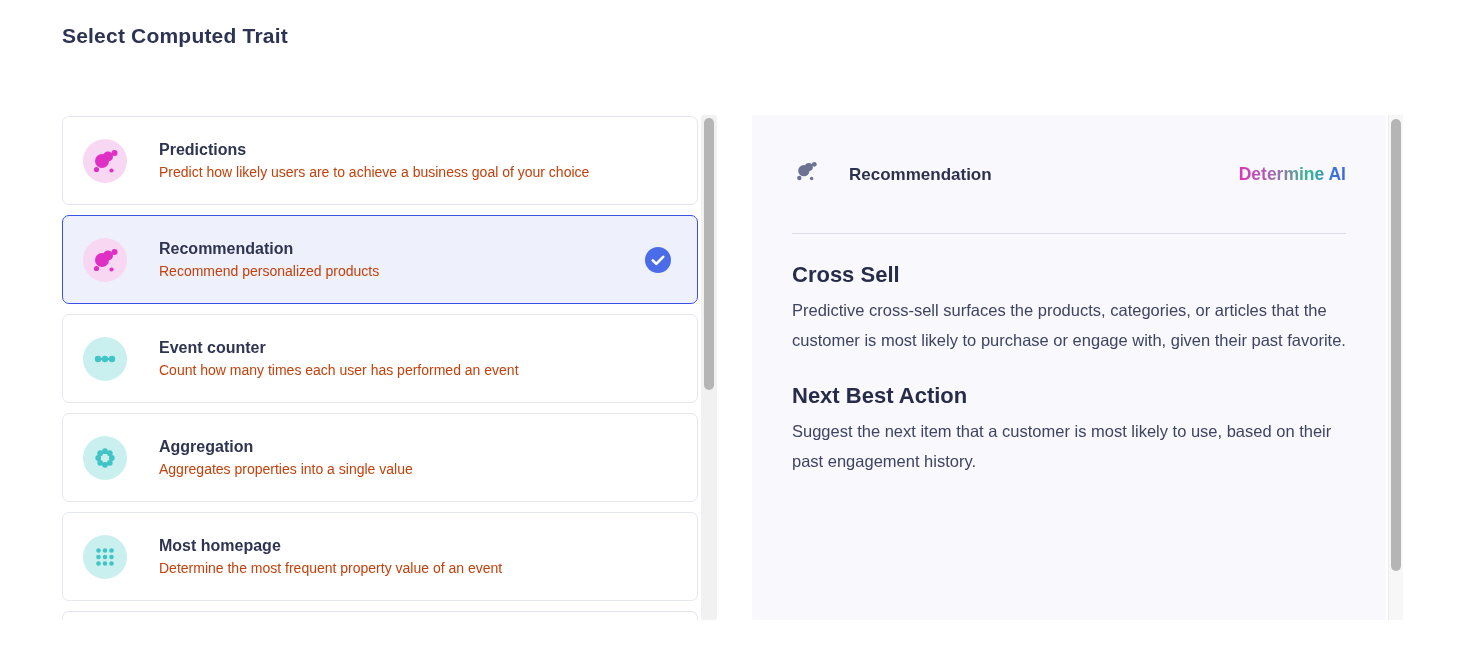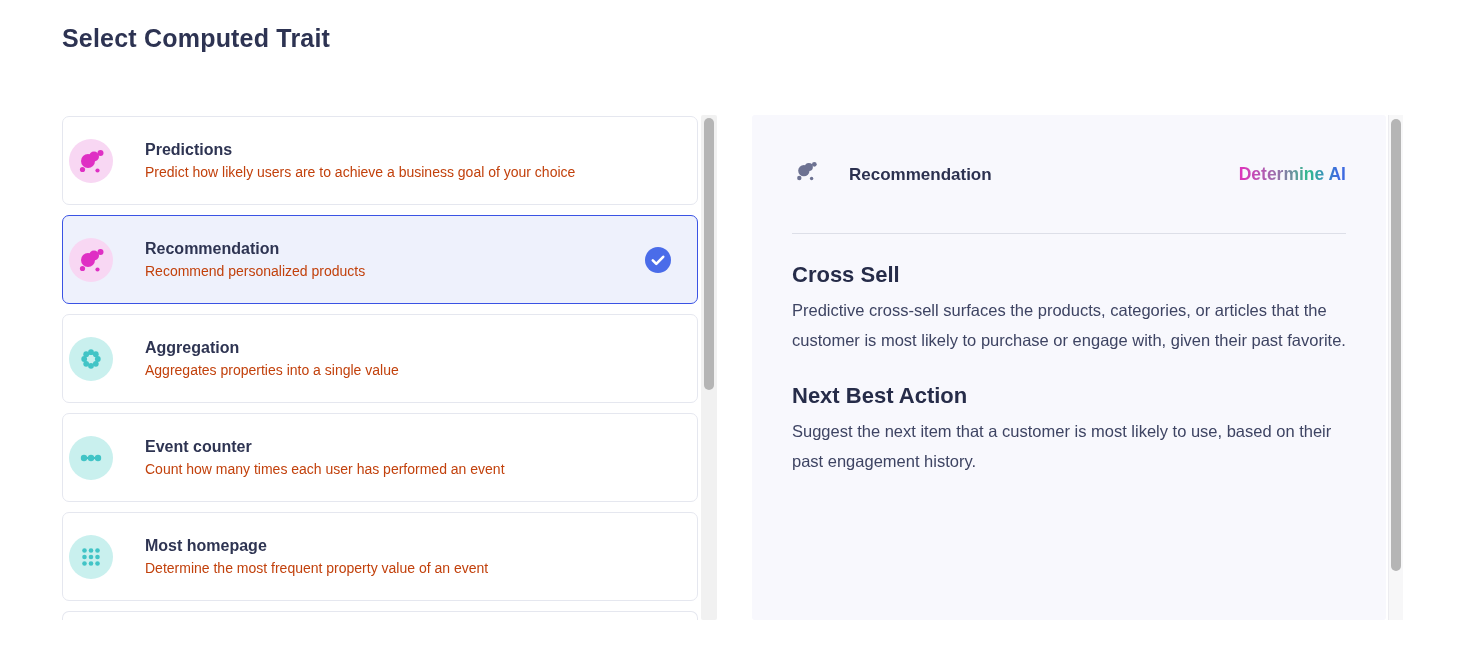--- a/index.html
+++ b/index.html
@@ -5,39 +5,39 @@
   * { margin: 0; padding: 0; box-sizing: border-box; }
   html, body {
     width: 1460px; height: 665px;
     background: #ffffff;
     font-family: "Liberation Sans", sans-serif;
     overflow: hidden;
     position: relative;
   }
   .page-title {
     position: absolute; left: 62px; top: 24px;
-    font-size: 25px; font-weight: 700; color: #2d3352;
+    font-size: 21px; font-weight: 700; color: #2d3352;
     letter-spacing: 0.2px;
   }
 
   
   .trait-list {
     position: absolute; left: 62px; top: 116px;
     width: 636px; height: 504px;
     display: flex; flex-direction: column; gap: 10px;
     overflow: hidden;
   }
   .trait-card {
     position: relative;
     min-height: 89px; height: 89px;
     background: #ffffff;
     border: 1px solid #e5e7ef;
     border-radius: 7px;
     display: flex; align-items: center;
-    padding-left: 6px;
+    padding-left: 20px;
     cursor: pointer;
     flex: 0 0 auto;
   }
   .trait-card.selected {
     background: #eef1fc;
     border: 1px solid #3a53e4;
   }
   .trait-card.partial {
     border-radius: 7px 7px 0 0;
     border-bottom: none;
@@ -145,52 +145,52 @@
       <svg width="26" height="26" viewBox="0 0 26 26">
         <circle cx="13" cy="13" r="13" fill="#4a6ce9"></circle>
         <path d="M7.8 13.4 L11.3 16.9 L18.2 9.8" fill="none" stroke="#ffffff" stroke-width="2.6" stroke-linecap="round" stroke-linejoin="round"></path>
       </svg>
     </span>
   </div>
 
   <div class="trait-card">
     <span class="icon-circle teal">
       <svg width="44" height="44" viewBox="0 0 44 44">
+        <line x1="15" y1="22" x2="29" y2="22" class="stroke-teal" stroke-width="2.2"></line>
+        <g class="fill-teal">
+            <circle cx="15" cy="22" r="3.2"></circle>
+            <circle cx="22" cy="22" r="3.2"></circle>
+            <circle cx="29" cy="22" r="3.2"></circle>
+          </g>
+      </svg>
+    </span>
+    <span class="card-text">
+      <span class="card-title">Event counter</span>
+      <span class="card-desc">Count how many times each user has performed an event</span>
+    </span>
+  </div>
+
+  <div class="trait-card">
+    <span class="icon-circle teal">
+      <svg width="44" height="44" viewBox="0 0 44 44">
         <g class="fill-teal">
           <circle cx="28.8" cy="22" r="2.9"></circle>
             <circle cx="26.8" cy="26.8" r="2.9"></circle>
           <circle cx="22" cy="28.8" r="2.9"></circle>
             <circle cx="17.2" cy="26.8" r="2.9"></circle>
           <circle cx="15.2" cy="22" r="2.9"></circle>
             <circle cx="17.2" cy="17.2" r="2.9"></circle>
           <circle cx="22" cy="15.2" r="2.9"></circle>
             <circle cx="26.8" cy="17.2" r="2.9"></circle>
         </g>
       </svg>
     </span>
     <span class="card-text">
       <span class="card-title">Aggregation</span>
       <span class="card-desc">Aggregates properties into a single value</span>
-    </span>
-  </div>
-
-  <div class="trait-card">
-    <span class="icon-circle teal">
-      <svg width="44" height="44" viewBox="0 0 44 44">
-        <line x1="15" y1="22" x2="29" y2="22" class="stroke-teal" stroke-width="2.2"></line>
-        <g class="fill-teal">
-            <circle cx="15" cy="22" r="3.2"></circle>
-            <circle cx="22" cy="22" r="3.2"></circle>
-            <circle cx="29" cy="22" r="3.2"></circle>
-          </g>
-      </svg>
-    </span>
-    <span class="card-text">
-      <span class="card-title">Event counter</span>
-      <span class="card-desc">Count how many times each user has performed an event</span>
     </span>
   </div>
 
   <div class="trait-card">
     <span class="icon-circle teal">
       <svg width="44" height="44" viewBox="0 0 44 44">
         <g class="fill-teal">
           <circle cx="15.5" cy="15.5" r="2.3"></circle>
             <circle cx="22" cy="15.5" r="2.3"></circle>
             <circle cx="28.5" cy="15.5" r="2.3"></circle>

